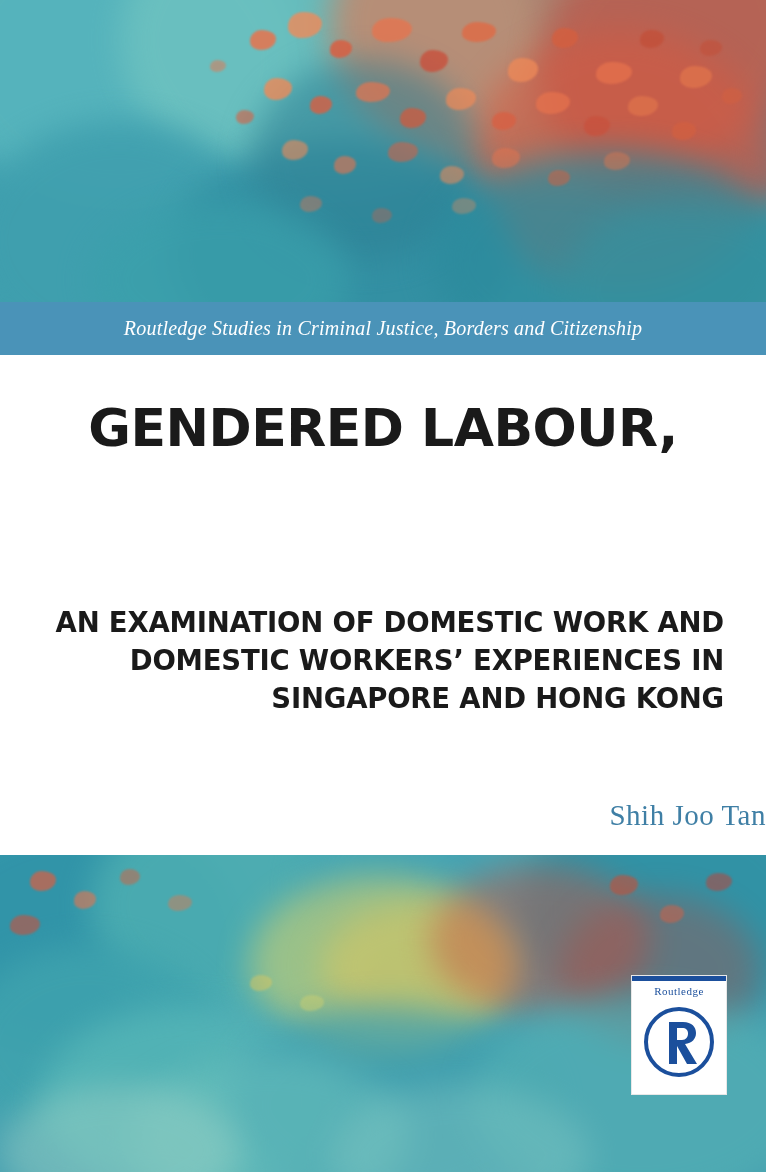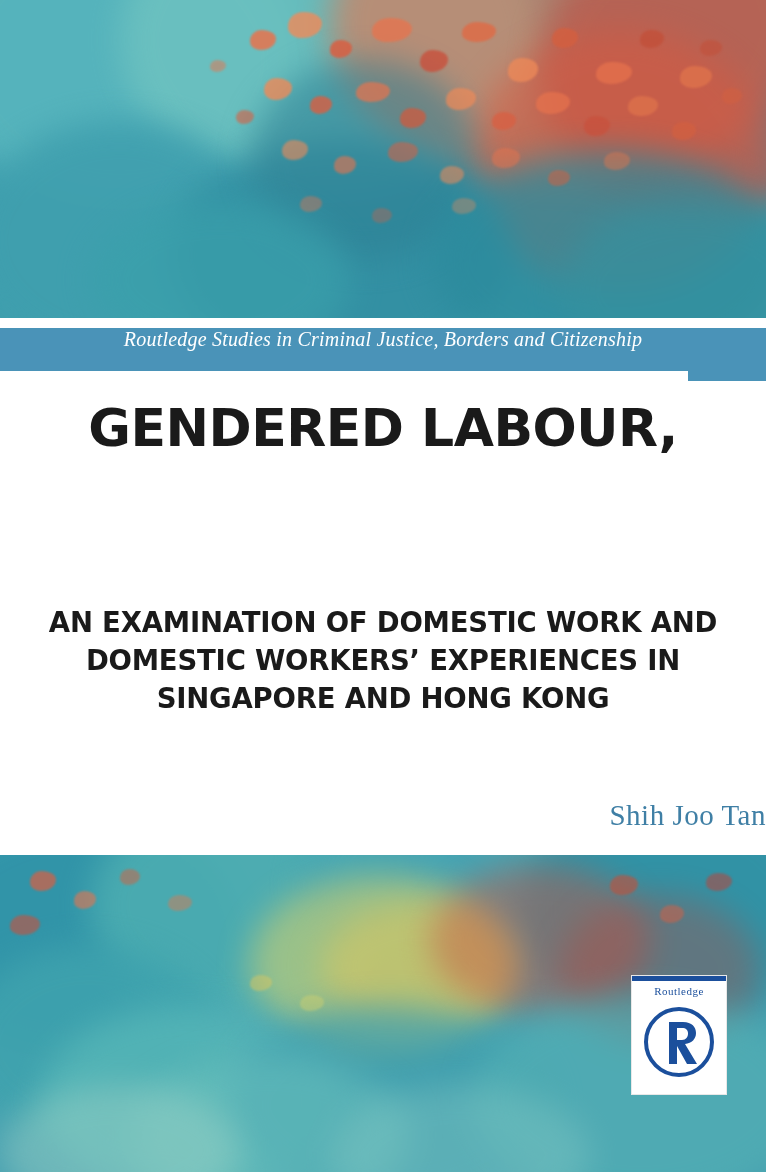--- a/index.html
+++ b/index.html
@@ -41,25 +41,26 @@
   }
   .speck {
     position: absolute;
     border-radius: 46% 54% 60% 40% / 55% 45% 58% 42%;
     filter: blur(1.2px);
   }
 
   
   .series-bar {
     position: absolute;
-    left: 0; top: 328px;
+    left: 0; top: 302px;
     width: 766px;
     height: 53px;
     background: #4a93b8;
     display: flex;
+    align-items: center;
     justify-content: center;
   }
   .series-bar .series-text {
     color: #ffffff;
     font-family: "Liberation Serif", serif;
     font-style: italic;
     font-size: 20px;
     letter-spacing: 0.2px;
     white-space: nowrap;
   }
@@ -84,21 +85,21 @@
     font-size: 52px;
     line-height: 1.13;
     letter-spacing: -0.5px;
     text-transform: uppercase;
   }
   .subtitle {
     position: absolute;
     left: 42px;
     top: 233px;
     width: 682px;
-    text-align: center;
+    text-align: right;
     color: #1a1a1a;
     font-family: "DejaVu Sans", sans-serif;
     font-weight: bold;
     font-size: 27.5px;
     line-height: 1.38;
     letter-spacing: -0.2px;
     text-transform: uppercase;
   }
   .author {
     position: absolute;

